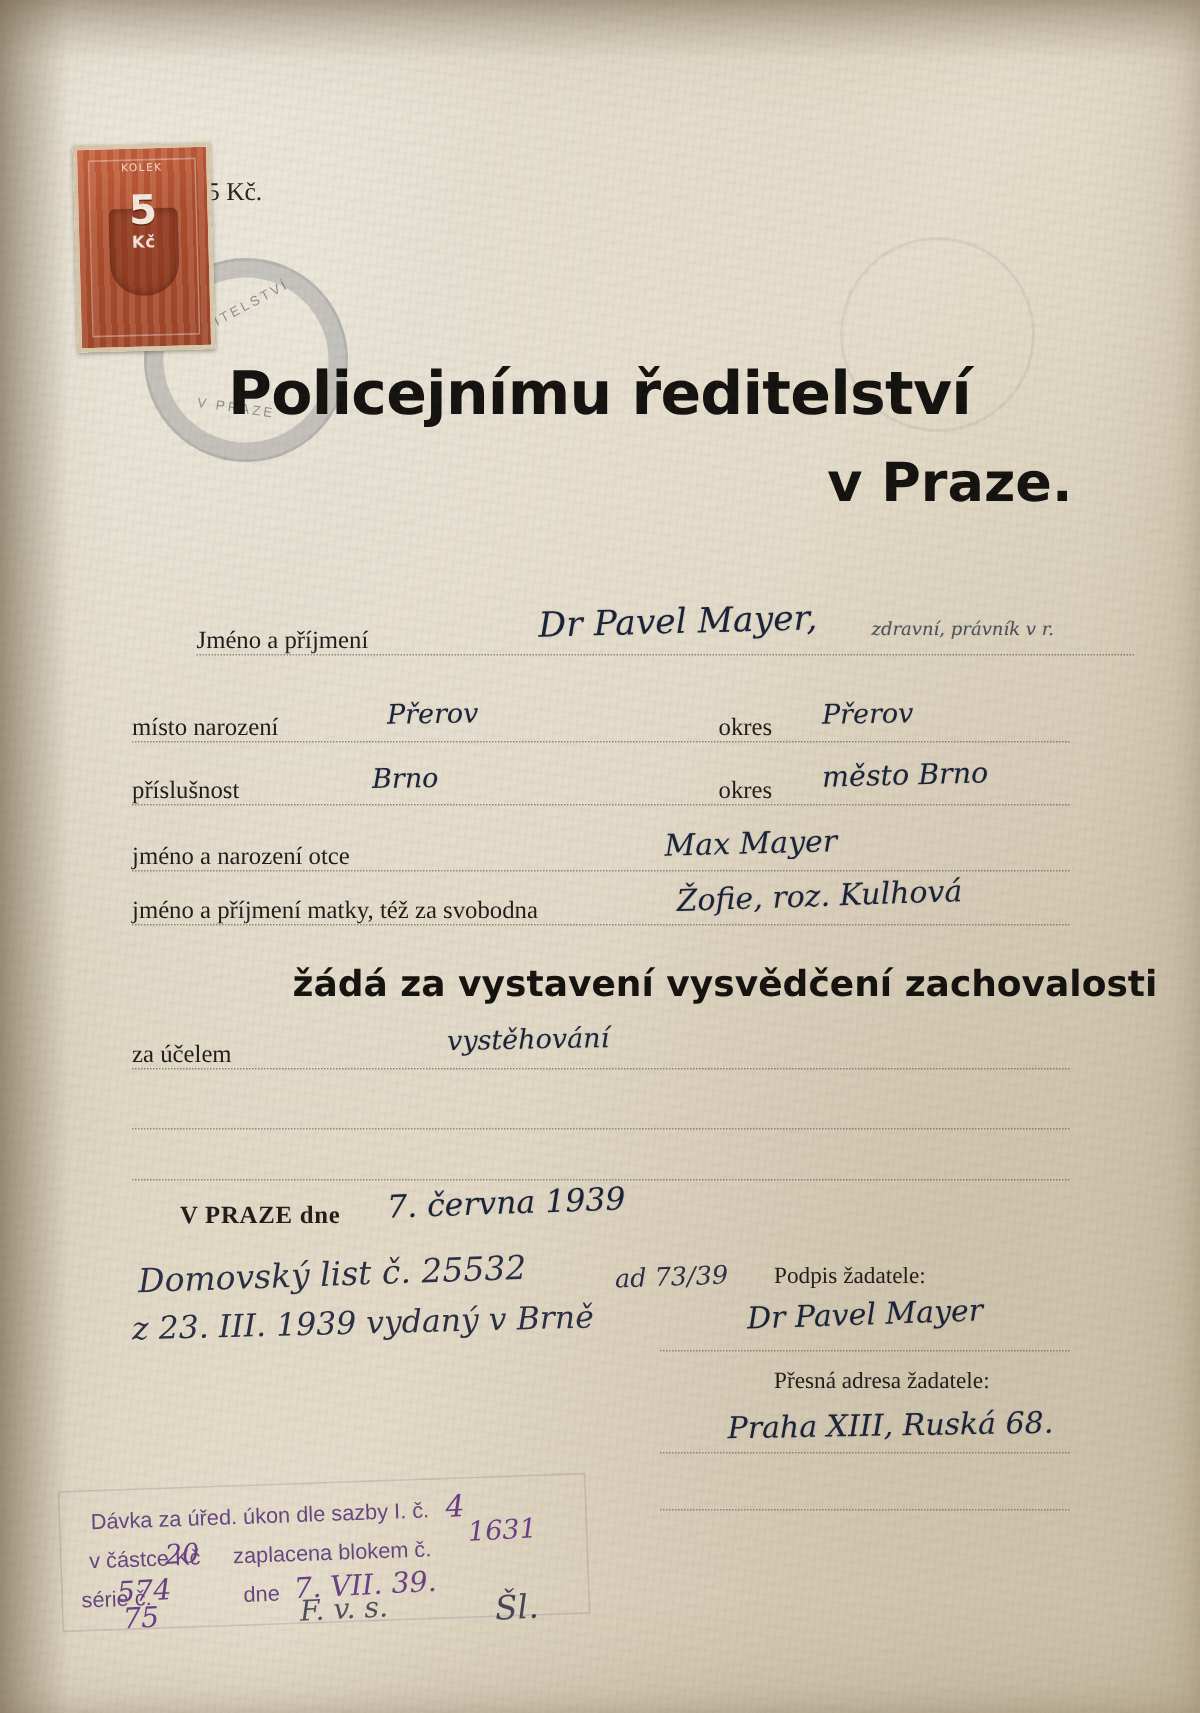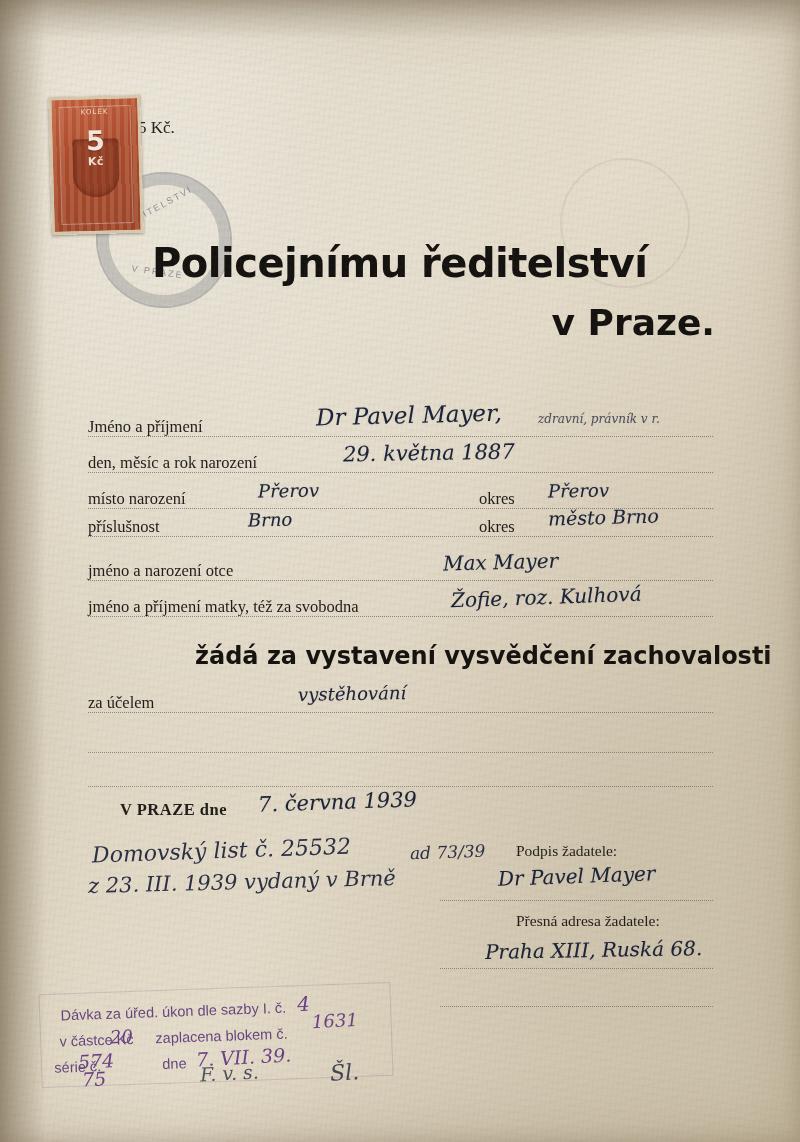--- a/index.html
+++ b/index.html
@@ -294,34 +294,29 @@
     <div class="inner"></div>
     <div class="top-word">KOLEK</div>
     <div class="lion"></div>
     <div class="val">5</div>
     <div class="cur">Kč</div>
   </div>
 
   <div class="title1">Policejnímu ředitelství</div>
   <div class="title2">v Praze.</div>
 
-  <div class="row" style="top:414px;">
+  <div class="row" style="top:414px;margin-left:43px;">
     <div class="dots"></div>
     <div class="lbl">Jméno a příjmení</div>
     <div class="hw" style="left:228px; top:-12px; font-size:23px; transform:rotate(-1.5deg);">Dr Pavel Mayer,</div>
     <div class="hw" style="left:450px; top:-2px; font-size:12px; opacity:.75;">zdravní, právník v r.</div>
   </div>
 
-  <div class="row" style="top:450px;">
-    <div class="dots"></div>
-    <div class="lbl">den, měsíc a rok narození</div>
-    <div class="hw" style="left:255px; top:-9px; font-size:21px; transform:rotate(-1deg);">29. května 1887</div>
-  </div>
-
-  <div class="row" style="top:486px;text-align:right;">
+
+  <div class="row" style="top:472px;text-align:right;">
     <div class="dots"></div>
     <div class="lbl">místo narození</div>
     <div class="lbl2" style="left:385px;">okres</div>
     <div class="hw" style="left:170px; top:-6px; font-size:18px; transform:rotate(-1deg);">Přerov</div>
     <div class="hw" style="left:460px; top:-6px; font-size:18px; transform:rotate(-1deg);">Přerov</div>
   </div>
 
   <div class="row" style="top:514px;">
     <div class="dots"></div>
     <div class="lbl">příslušnost</div>

